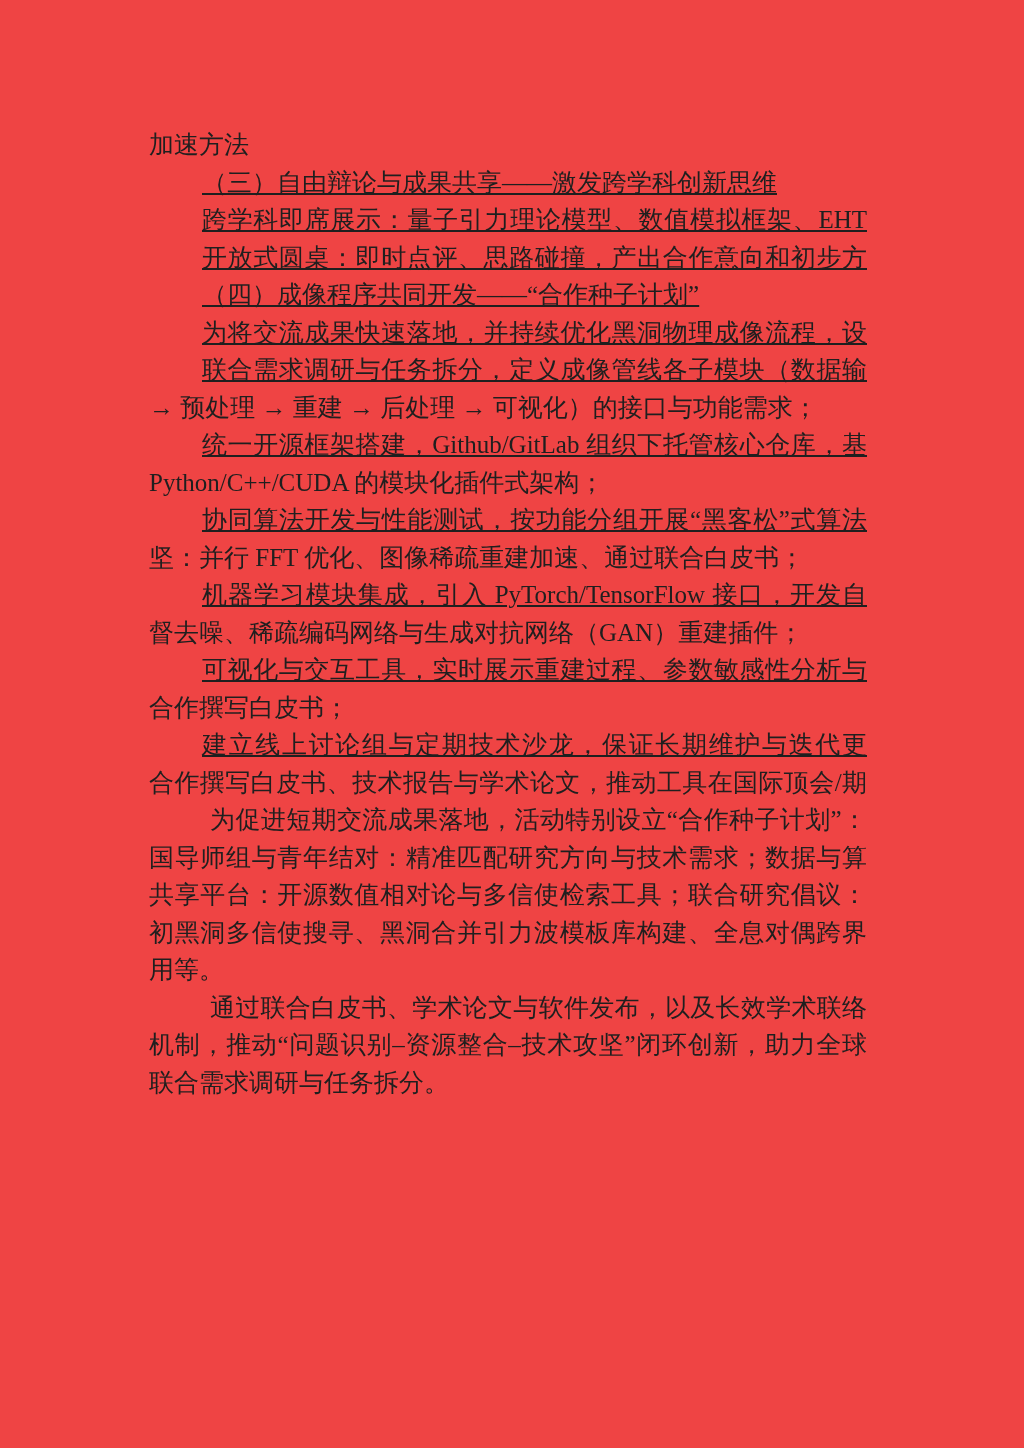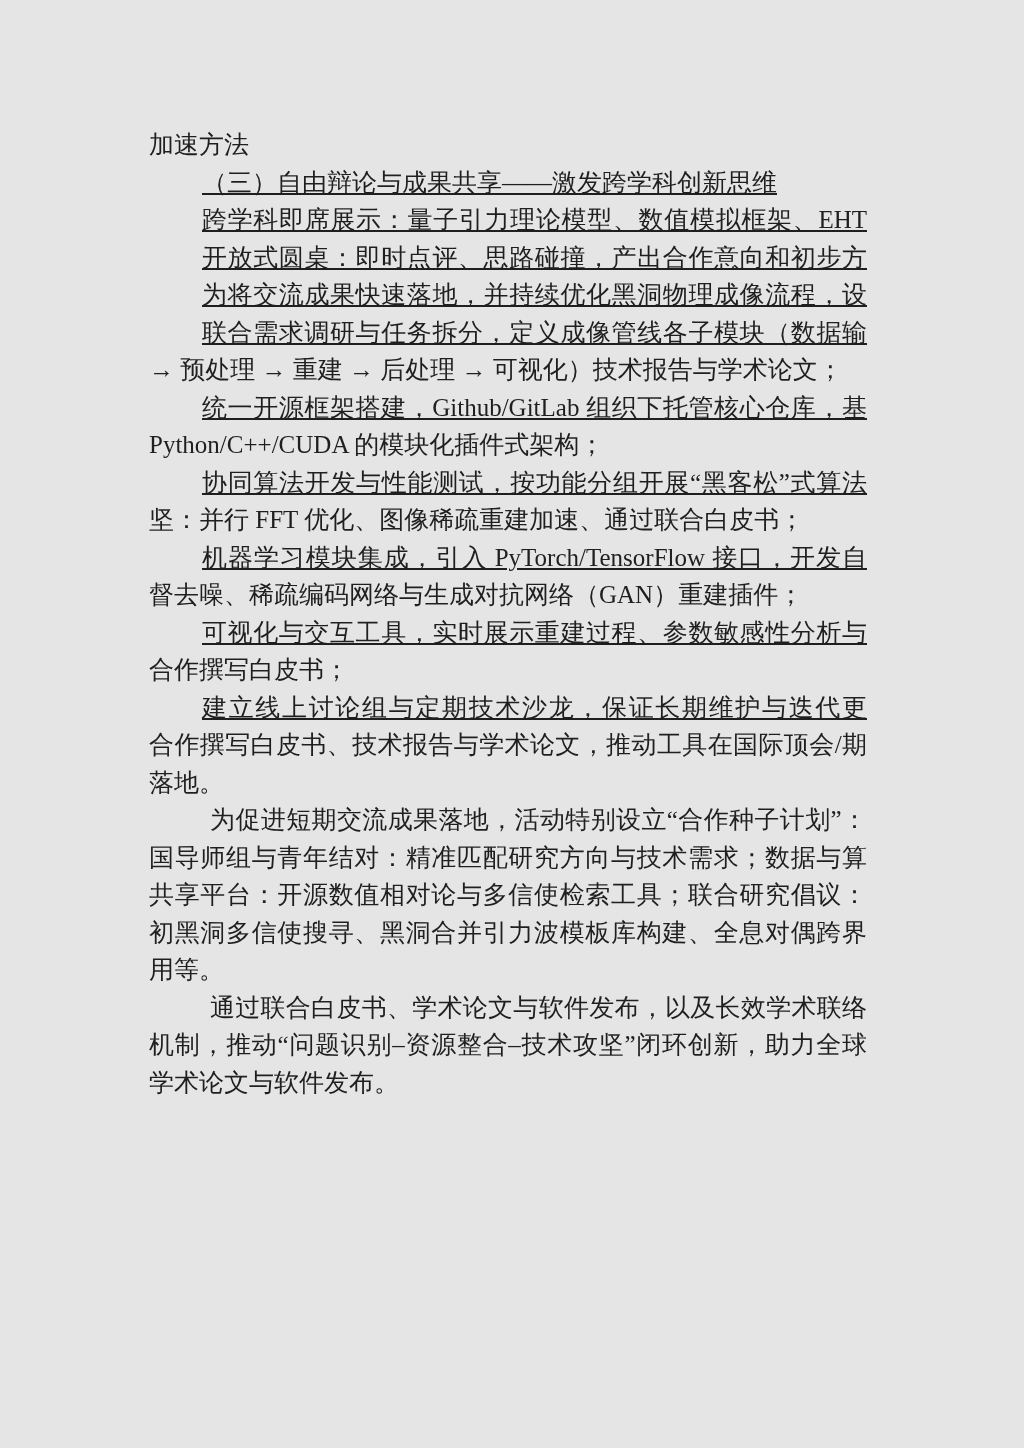--- a/index.html
+++ b/index.html
@@ -12,21 +12,21 @@
     height: 1448px;
     position: relative;
     font-family: "Liberation Serif", "DejaVu Serif", serif;
     color: #1f1f1f;
   }
   .page {
     position: absolute;
     left: 0; top: 0;
     width: 1024px;
     height: 1448px;
-    background: #e5e5e5;
+    background: #ef4444;
   }
   .textblock {
     position: absolute;
     left: 149px;
     top: 126px;
     width: 718px;
   }
   .ln {
     font-size: 25px;
     line-height: 37.5px;
@@ -49,36 +49,36 @@
 </style>
 </head>
 <body>
 
 <div class="page">
   <div class="textblock">
     <div class="ln">加速方法</div>
     <div class="ln i2">（三）自由辩论与成果共享——激发跨学科创新思维</div>
     <div class="ln i2 j">跨学科即席展示：量子引力理论模型、数值模拟框架、EHT 观</div>
     <div class="ln i2 j">开放式圆桌：即时点评、思路碰撞，产出合作意向和初步方案</div>
+    <div class="ln i2">（四）成像程序共同开发——“合作种子计划”</div>
     <div class="ln i2 j">为将交流成果快速落地，并持续优化黑洞物理成像流程，设立</div>
     <div class="ln i2 j">联合需求调研与任务拆分，定义成像管线各子模块（数据输入</div>
-    <div class="ln">→ 预处理 → 重建 → 后处理 → 可视化）技术报告与学术论文；</div>
+    <div class="ln">→ 预处理 → 重建 → 后处理 → 可视化）的接口与功能需求；</div>
     <div class="ln i2 j">统一开源框架搭建，Github/GitLab 组织下托管核心仓库，基于</div>
     <div class="ln">Python/C++/CUDA 的模块化插件式架构；</div>
     <div class="ln i2 j">协同算法开发与性能测试，按功能分组开展“黑客松”式算法攻</div>
     <div class="ln">坚：并行 FFT 优化、图像稀疏重建加速、通过联合白皮书；</div>
     <div class="ln i2 j">机器学习模块集成，引入 PyTorch/TensorFlow 接口，开发自监</div>
     <div class="ln">督去噪、稀疏编码网络与生成对抗网络（GAN）重建插件；</div>
     <div class="ln i2 j">可视化与交互工具，实时展示重建过程、参数敏感性分析与不</div>
     <div class="ln">合作撰写白皮书；</div>
     <div class="ln i2 j">建立线上讨论组与定期技术沙龙，保证长期维护与迭代更新，</div>
     <div class="ln j">合作撰写白皮书、技术报告与学术论文，推动工具在国际顶会/期刊</div>
-    <div class="ln">落地。</div>
     <div class="ln i25 j">为促进短期交流成果落地，活动特别设立“合作种子计划”：跨</div>
     <div class="ln j">国导师组与青年结对：精准匹配研究方向与技术需求；数据与算法</div>
     <div class="ln j">共享平台：开源数值相对论与多信使检索工具；联合研究倡议：原</div>
     <div class="ln j">初黑洞多信使搜寻、黑洞合并引力波模板库构建、全息对偶跨界应</div>
     <div class="ln">用等。</div>
     <div class="ln i25 j">通过联合白皮书、学术论文与软件发布，以及长效学术联络网</div>
     <div class="ln j">机制，推动“问题识别–资源整合–技术攻坚”闭环创新，助力全球黑</div>
-    <div class="ln">学术论文与软件发布。</div>
+    <div class="ln">联合需求调研与任务拆分。</div>
   </div>
 </div>
 
 </body></html>

